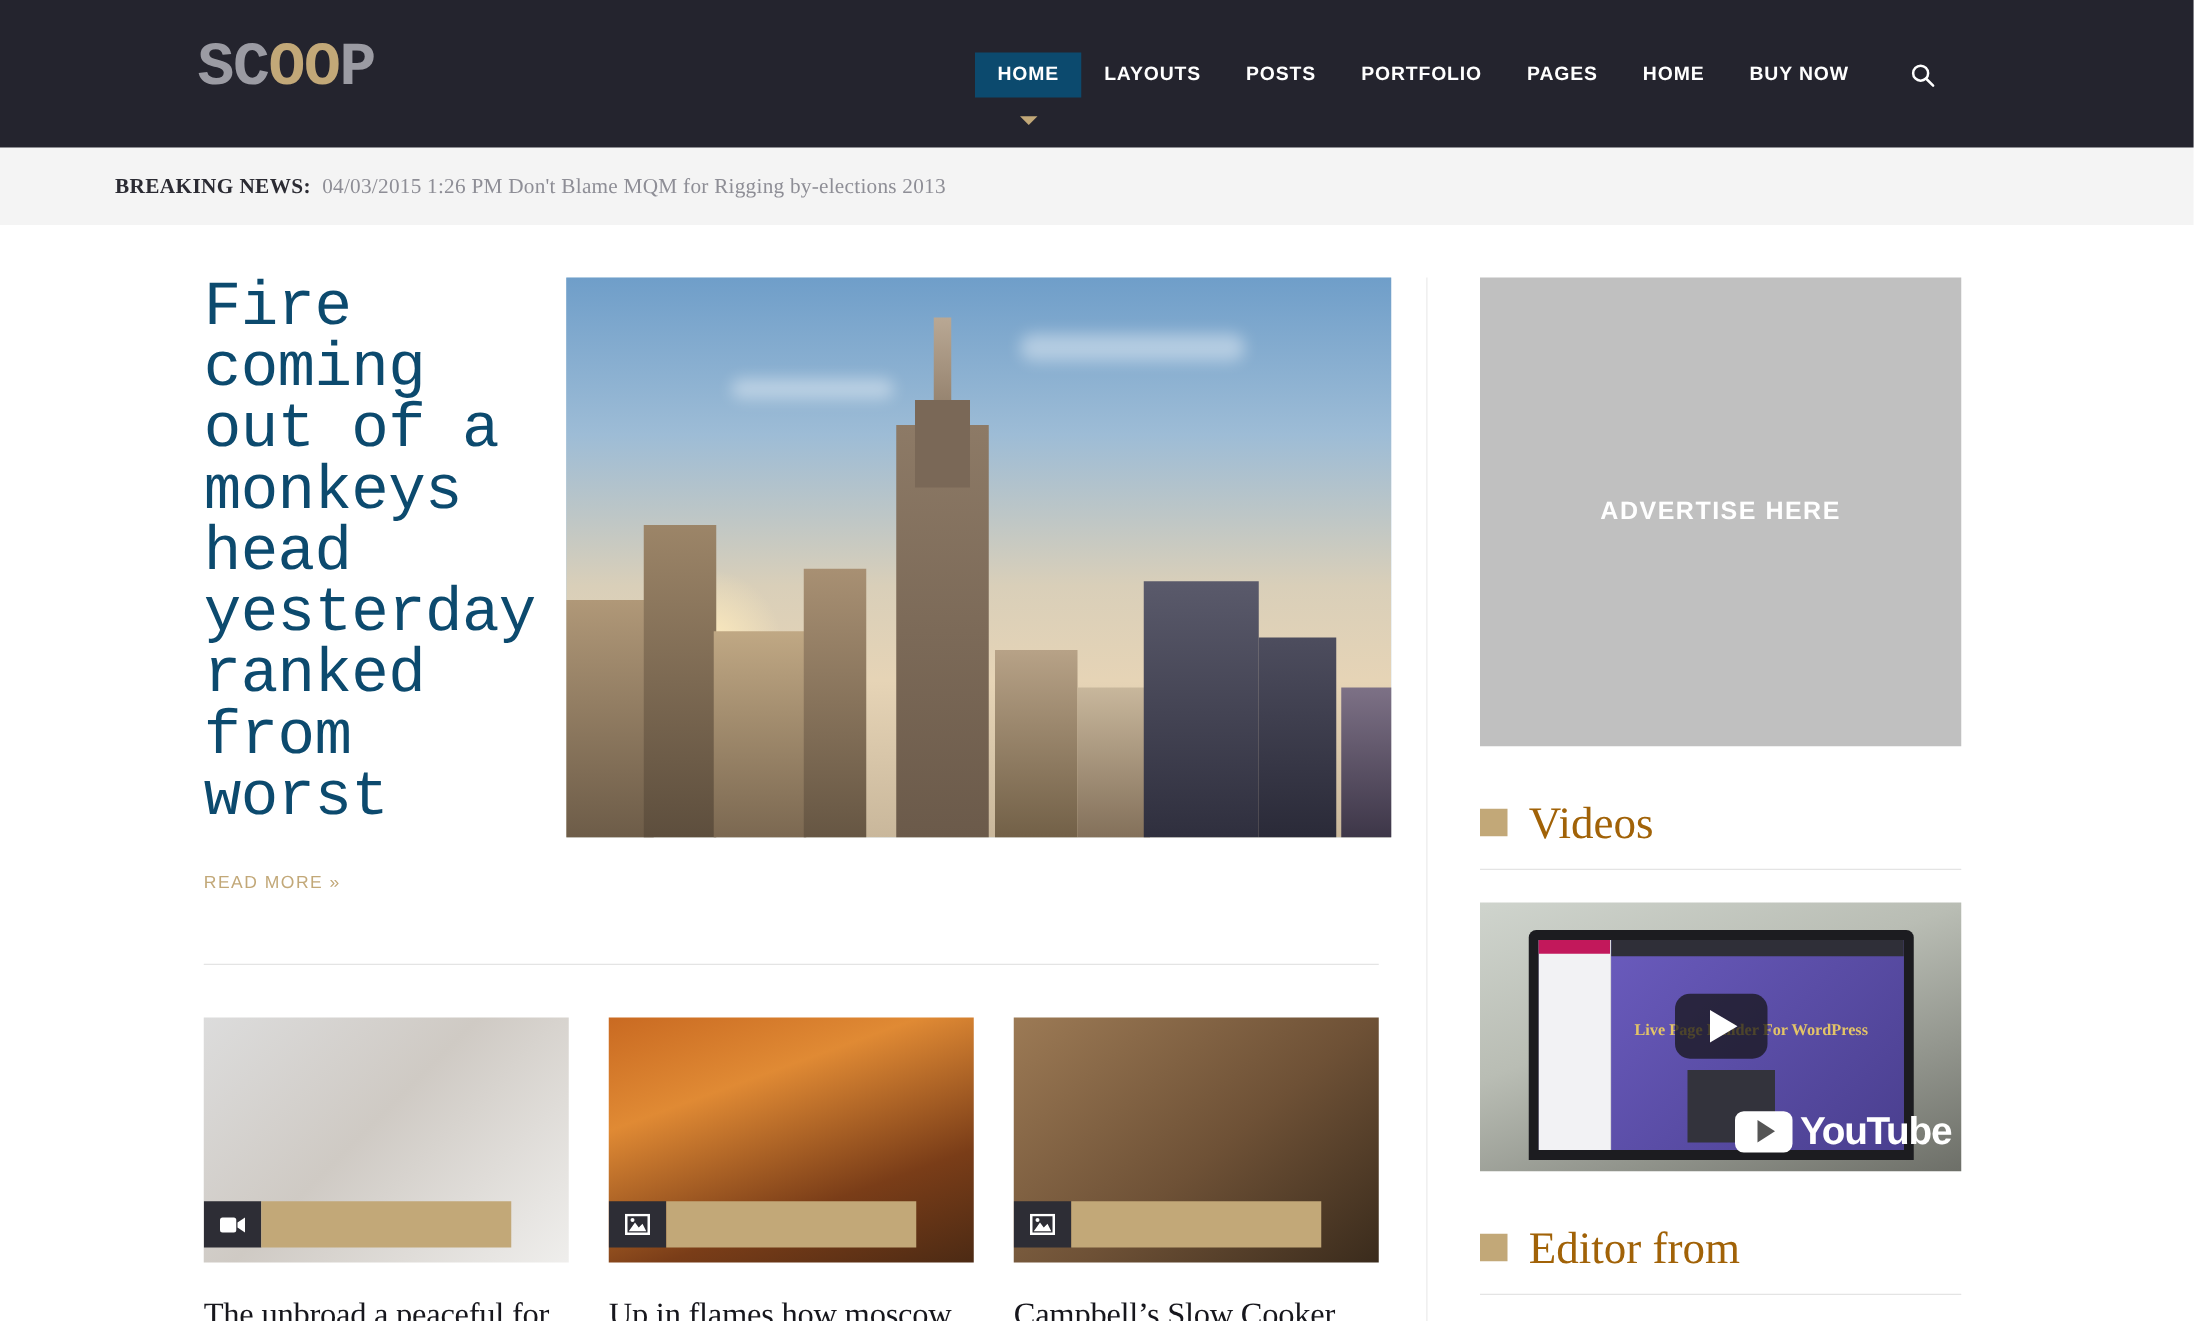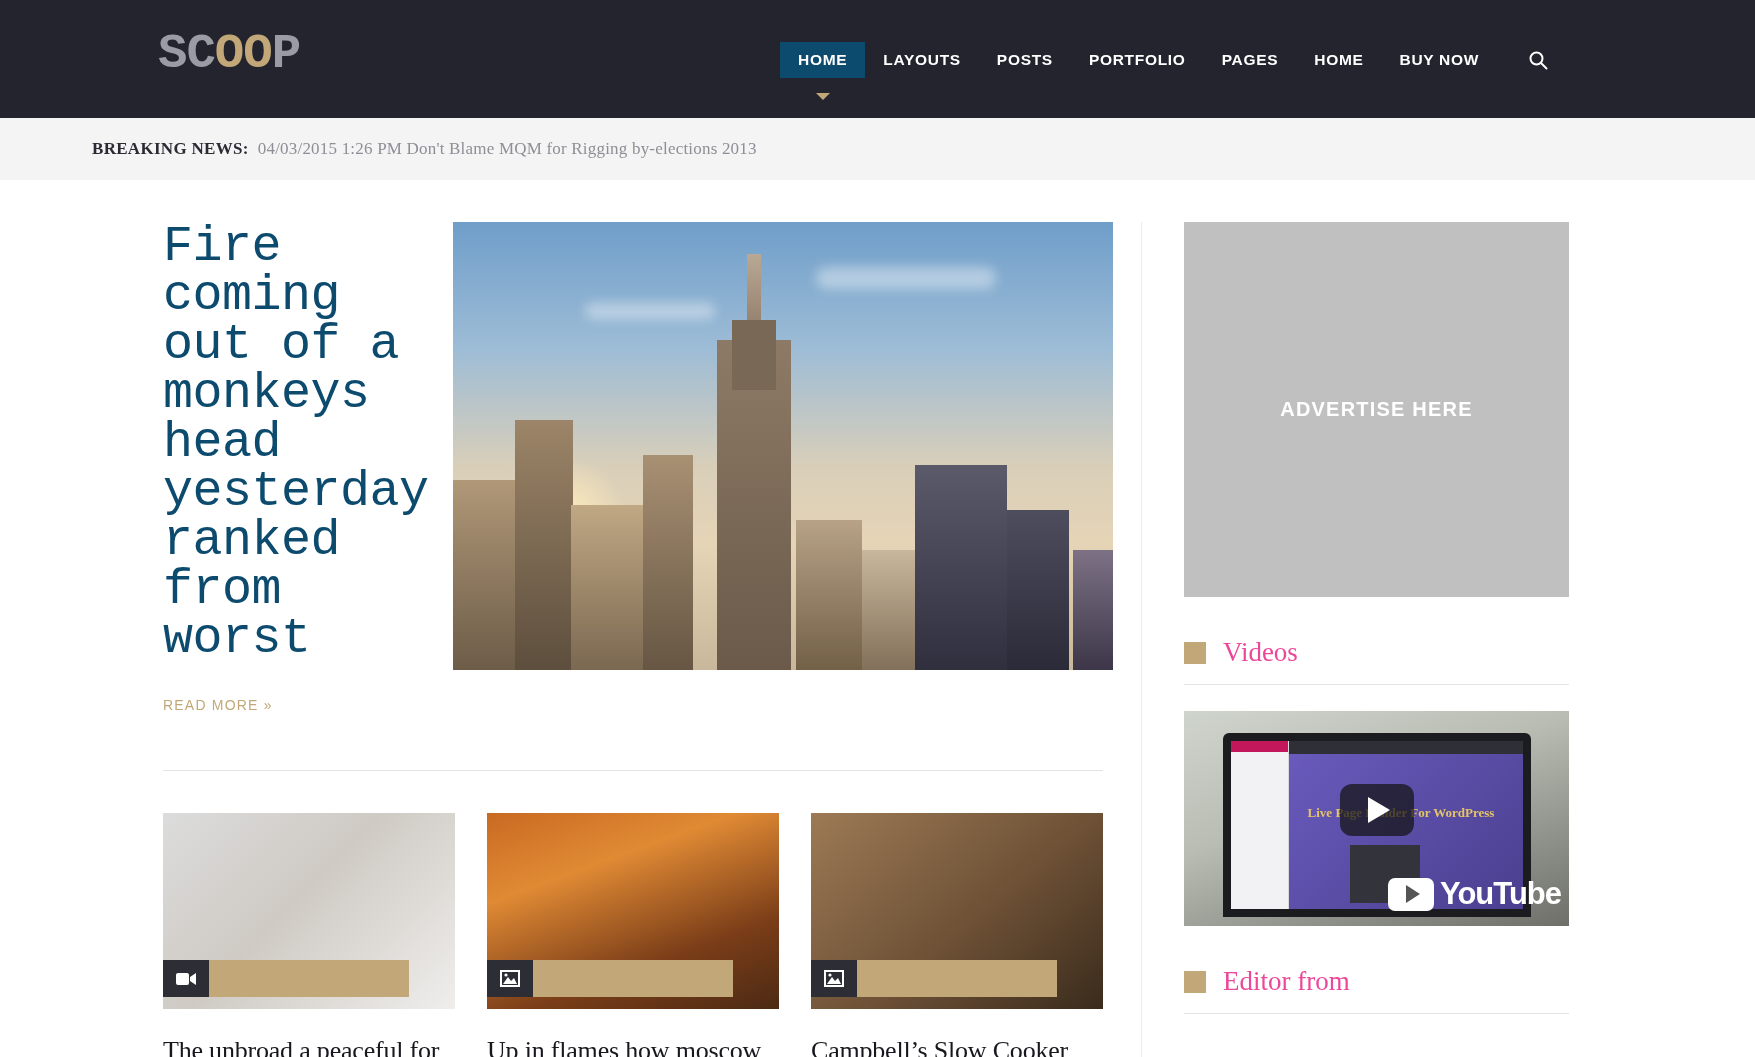--- a/index.html
+++ b/index.html
@@ -253,22 +253,22 @@
     padding-bottom: 16px;
     border-bottom: 1px solid #e4e4e4;
   }
   .widget-square {
     width: 22px; height: 22px;
     background: #c2a878;
     flex: none;
   }
   .widget-title {
     font-family: "Liberation Serif", serif;
-    font-size: 27px;
-    color: #ec4899;
+    font-size: 36px;
+    color: #a16207;
   }
   .video-thumb {
     margin-top: 26px;
     width: 385px; height: 215px;
     position: relative;
     overflow: hidden;
     background: linear-gradient(160deg,#cfd4cd 0%, #b9bdb4 40%, #6d6f68 100%);
     cursor: pointer;
     padding-left: 45px;
   }

